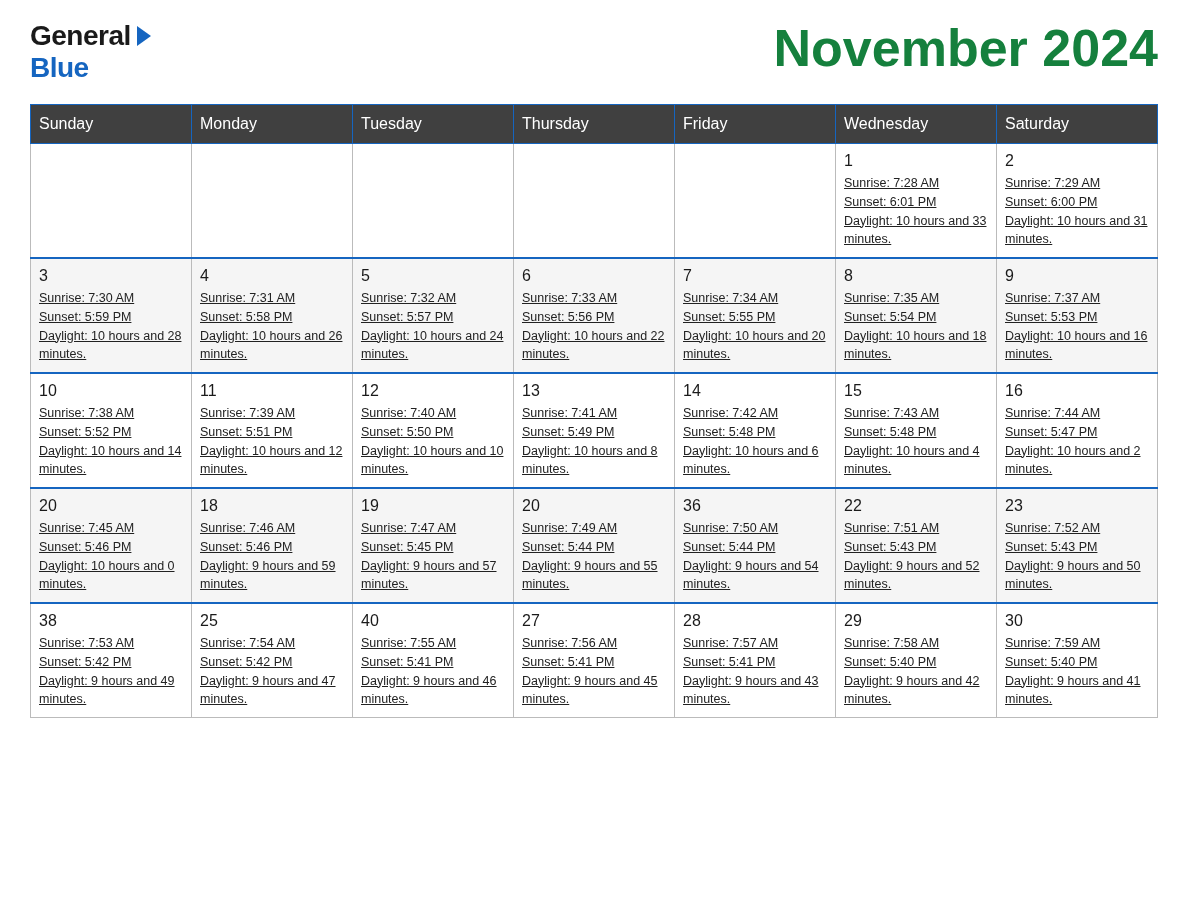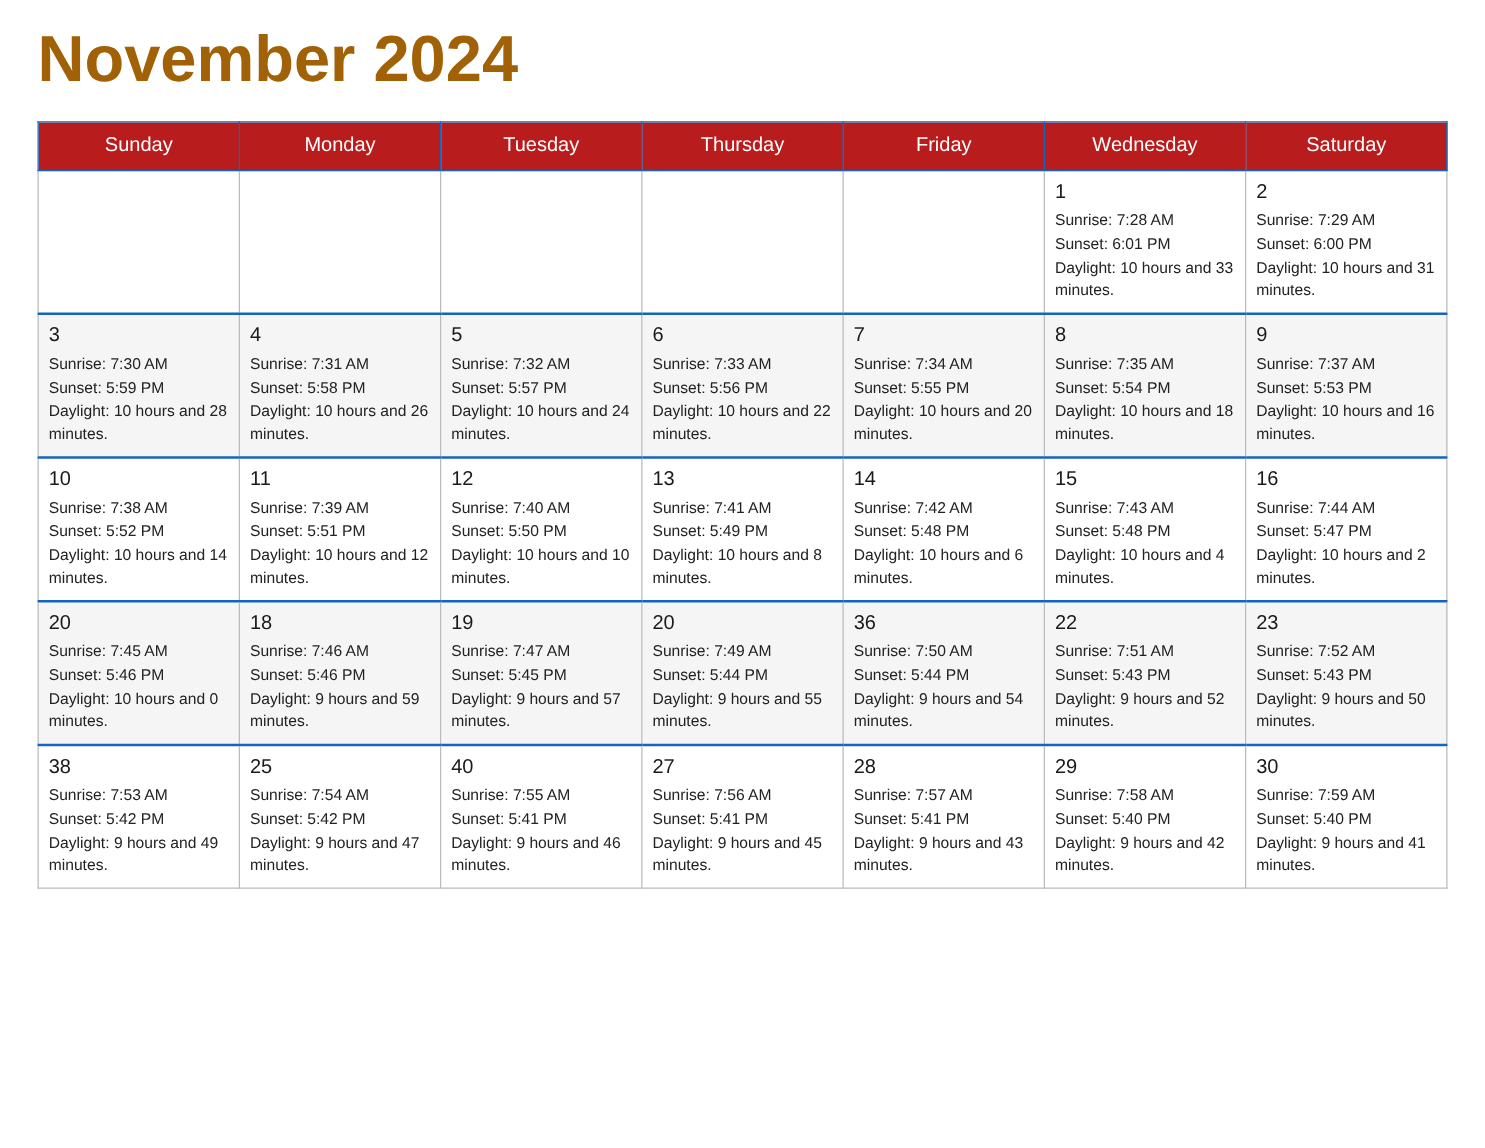--- a/index.html
+++ b/index.html
@@ -47,40 +47,40 @@
     .logo-line {
       display: flex;
       align-items: center;
     }
     .title-section {
       text-align: right;
     }
     .month-title {
       font-size: 52px;
       font-weight: bold;
-      color: #a16207;
+      color: #15803d;
       line-height: 1.1;
     }
     .location-title {
       font-size: 22px;
       color: #444;
       margin-top: 4px;
     }
     .calendar-table {
       width: 100%;
       border-collapse: collapse;
       border: 1px solid #999;
     }
     .calendar-table th {
-      background: #b91c1c;
+      background: #404040;
       color: #fff;
       font-size: 16px;
       font-weight: normal;
       padding: 10px 8px;
-      text-align: center;
+      text-align: left;
       border: 1px solid #1565c0;
     }
     .calendar-table td {
       vertical-align: top;
       padding: 8px;
       border: 1px solid #bbb;
       width: calc(100% / 7);
       min-height: 110px;
       font-size: 13px;
       color: #222;
@@ -93,35 +93,45 @@
       font-size: 16px;
       font-weight: normal;
       color: #1a1a1a;
       display: block;
       margin-bottom: 4px;
     }
     .day-info {
       font-size: 12.5px;
       color: #222;
       line-height: 1.5;
+      text-decoration: underline;
     }
     .empty-cell {
       background: #fff;
     }
     tr:nth-child(even) .empty-cell {
       background: #f5f5f5;
     }
     .row-separator td {
       border-top: 2px solid #1565c0;
     }
   </style>
 </head>
 <body>
 
 <div class="header">
+  <div class="logo">
+    <div class="logo-line">
+      <span class="logo-general">General</span>
+      <span class="logo-triangle"></span>
+    </div>
+    <div>
+      <span class="logo-blue">Blue</span>
+    </div>
+  </div>
   <div class="title-section">
     <div class="month-title">November 2024</div>
   </div>
 </div>
 
 <table class="calendar-table">
   <thead>
     <tr>
     <th>Sunday</th>
         <th>Monday</th>

